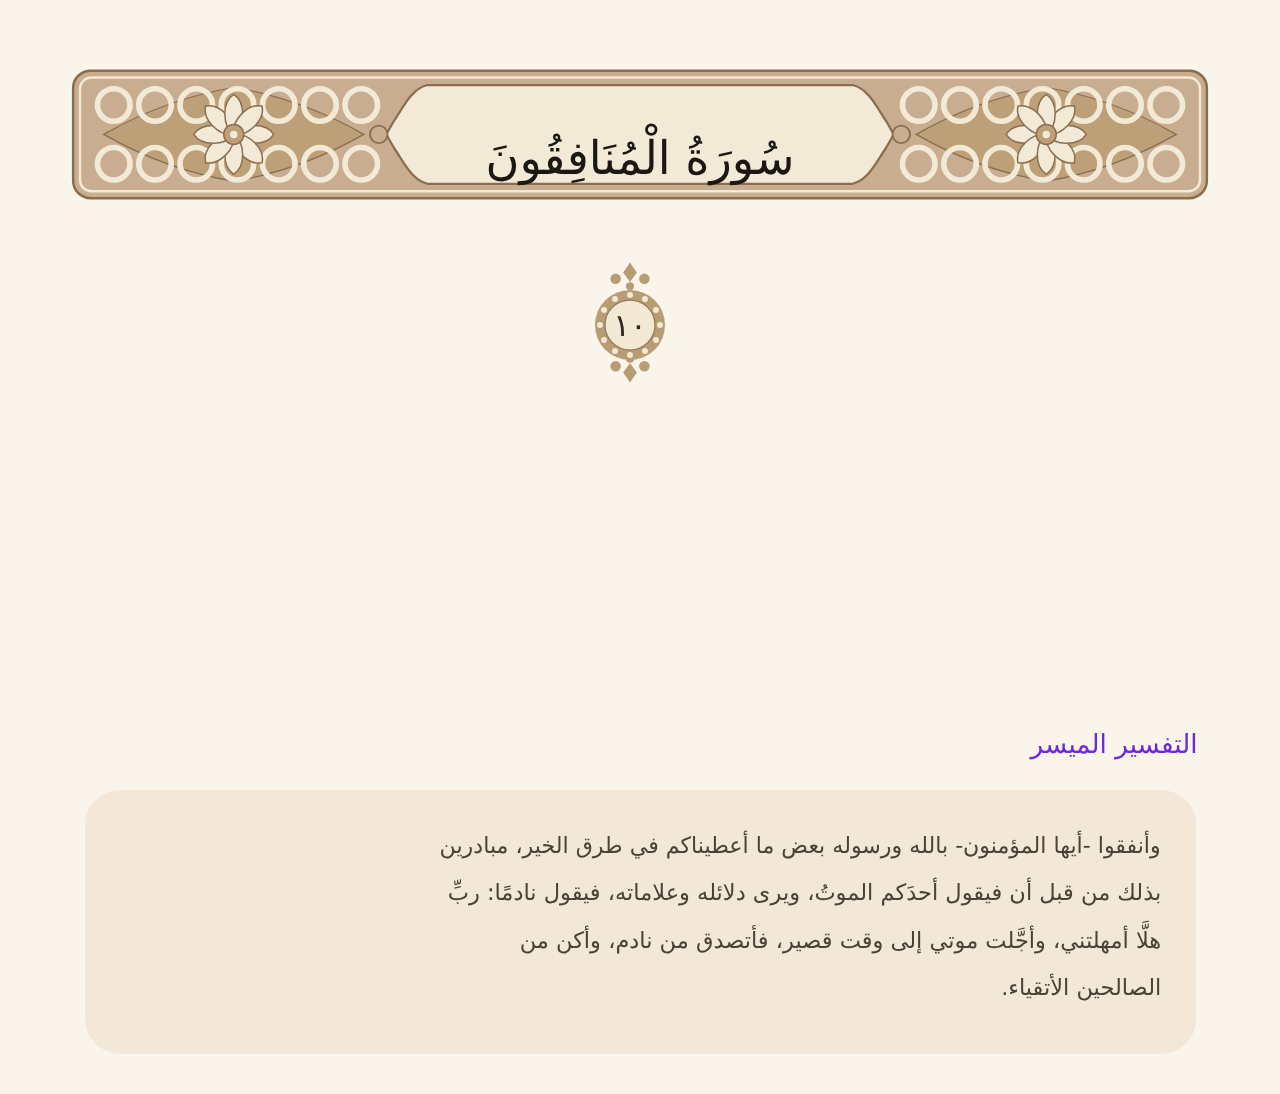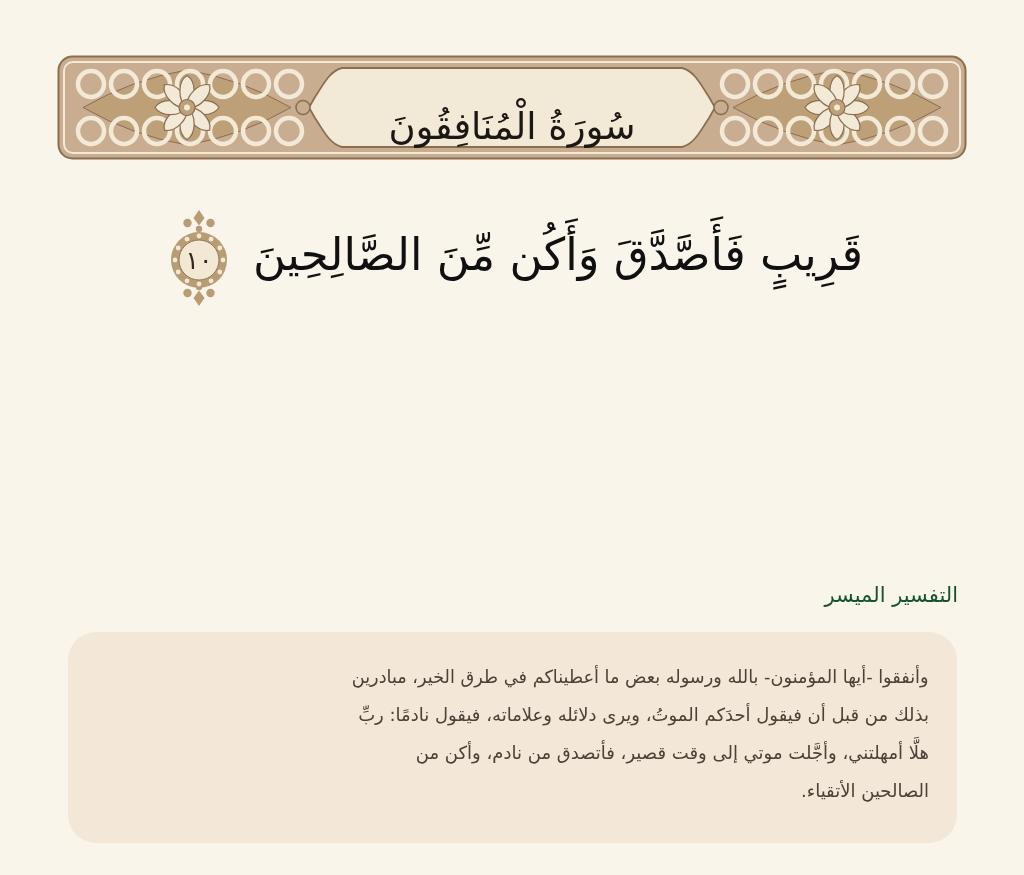--- a/index.html
+++ b/index.html
@@ -19,21 +19,21 @@
   .verse-block{
     position:absolute;top:194px;left:0;width:1024px;
     text-align:center;direction:rtl;color:#101010;
   }
   .verse-line{display:block;line-height:122px;font-size:45px;white-space:nowrap;}
   .verse-text{display:inline-block;transform-origin:center;}
   .ayah-medallion{vertical-align:middle;margin-right:16px;}
   
   .tafsir-label{
     position:absolute;top:583px;right:66px;
-    font-size:21px;color:#14532d;direction:rtl;
+    font-size:21px;color:#6d28d9;direction:rtl;
   }
   
   .tafsir-card{
     position:absolute;left:68px;top:632px;width:889px;height:211px;
     background:#f3e7d8;border-radius:28px;box-sizing:border-box;
     padding:26px 28px;direction:rtl;text-align:right;
     color:#4c4136;font-size:18px;line-height:38px;
   }
   .tafsir-line{display:block;white-space:nowrap;}
   .tafsir-line>span{display:inline-block;transform-origin:right center;}
@@ -88,21 +88,21 @@
 
     <path d="M285,13 H625 C638,16 645,32 652,42 L658,52.5 L652,63 C645,73 638,89 625,92 H285 C272,89 265,73 258,63 L252,52.5 L258,42 C265,32 272,16 285,13 Z" fill="#f2e9d7" stroke="#8a6e50" stroke-width="1.8"></path>
     <circle cx="246" cy="52.5" r="7" fill="#c9ad90" stroke="#8a6e50" stroke-width="1.5"></circle>
     <circle cx="664" cy="52.5" r="7" fill="#c9ad90" stroke="#8a6e50" stroke-width="1.5"></circle>
   </svg>
   <div class="banner-title">سُورَةُ الْمُنَافِقُونَ</div>
 </div>
 
 <div class="verse-block">
   <div class="verse-line">
-    <span class="verse-text fit-verse">قَرِيبٍ فَأَصَّدَّقَ وَأَكُن مِّنَ الصَّالِحِينَ</span><svg class="ayah-medallion" width="76" height="100" viewBox="0 0 76 100">
+    <svg class="ayah-medallion" width="76" height="100" viewBox="0 0 76 100">
 
       <path d="M38,2 L43.5,10 L38,17.5 L32.5,10 Z" fill="#b79c74"></path>
       <circle cx="26.5" cy="15" r="4.2" fill="#b79c74"></circle>
       <circle cx="49.5" cy="15" r="4.2" fill="#b79c74"></circle>
       <circle cx="38" cy="21" r="3.2" fill="#b79c74"></circle>
 
       <path d="M38,98 L43.5,90 L38,82.5 L32.5,90 Z" fill="#b79c74"></path>
       <circle cx="26.5" cy="85" r="4.2" fill="#b79c74"></circle>
       <circle cx="49.5" cy="85" r="4.2" fill="#b79c74"></circle>
       <circle cx="38" cy="79" r="3.2" fill="#b79c74"></circle>

